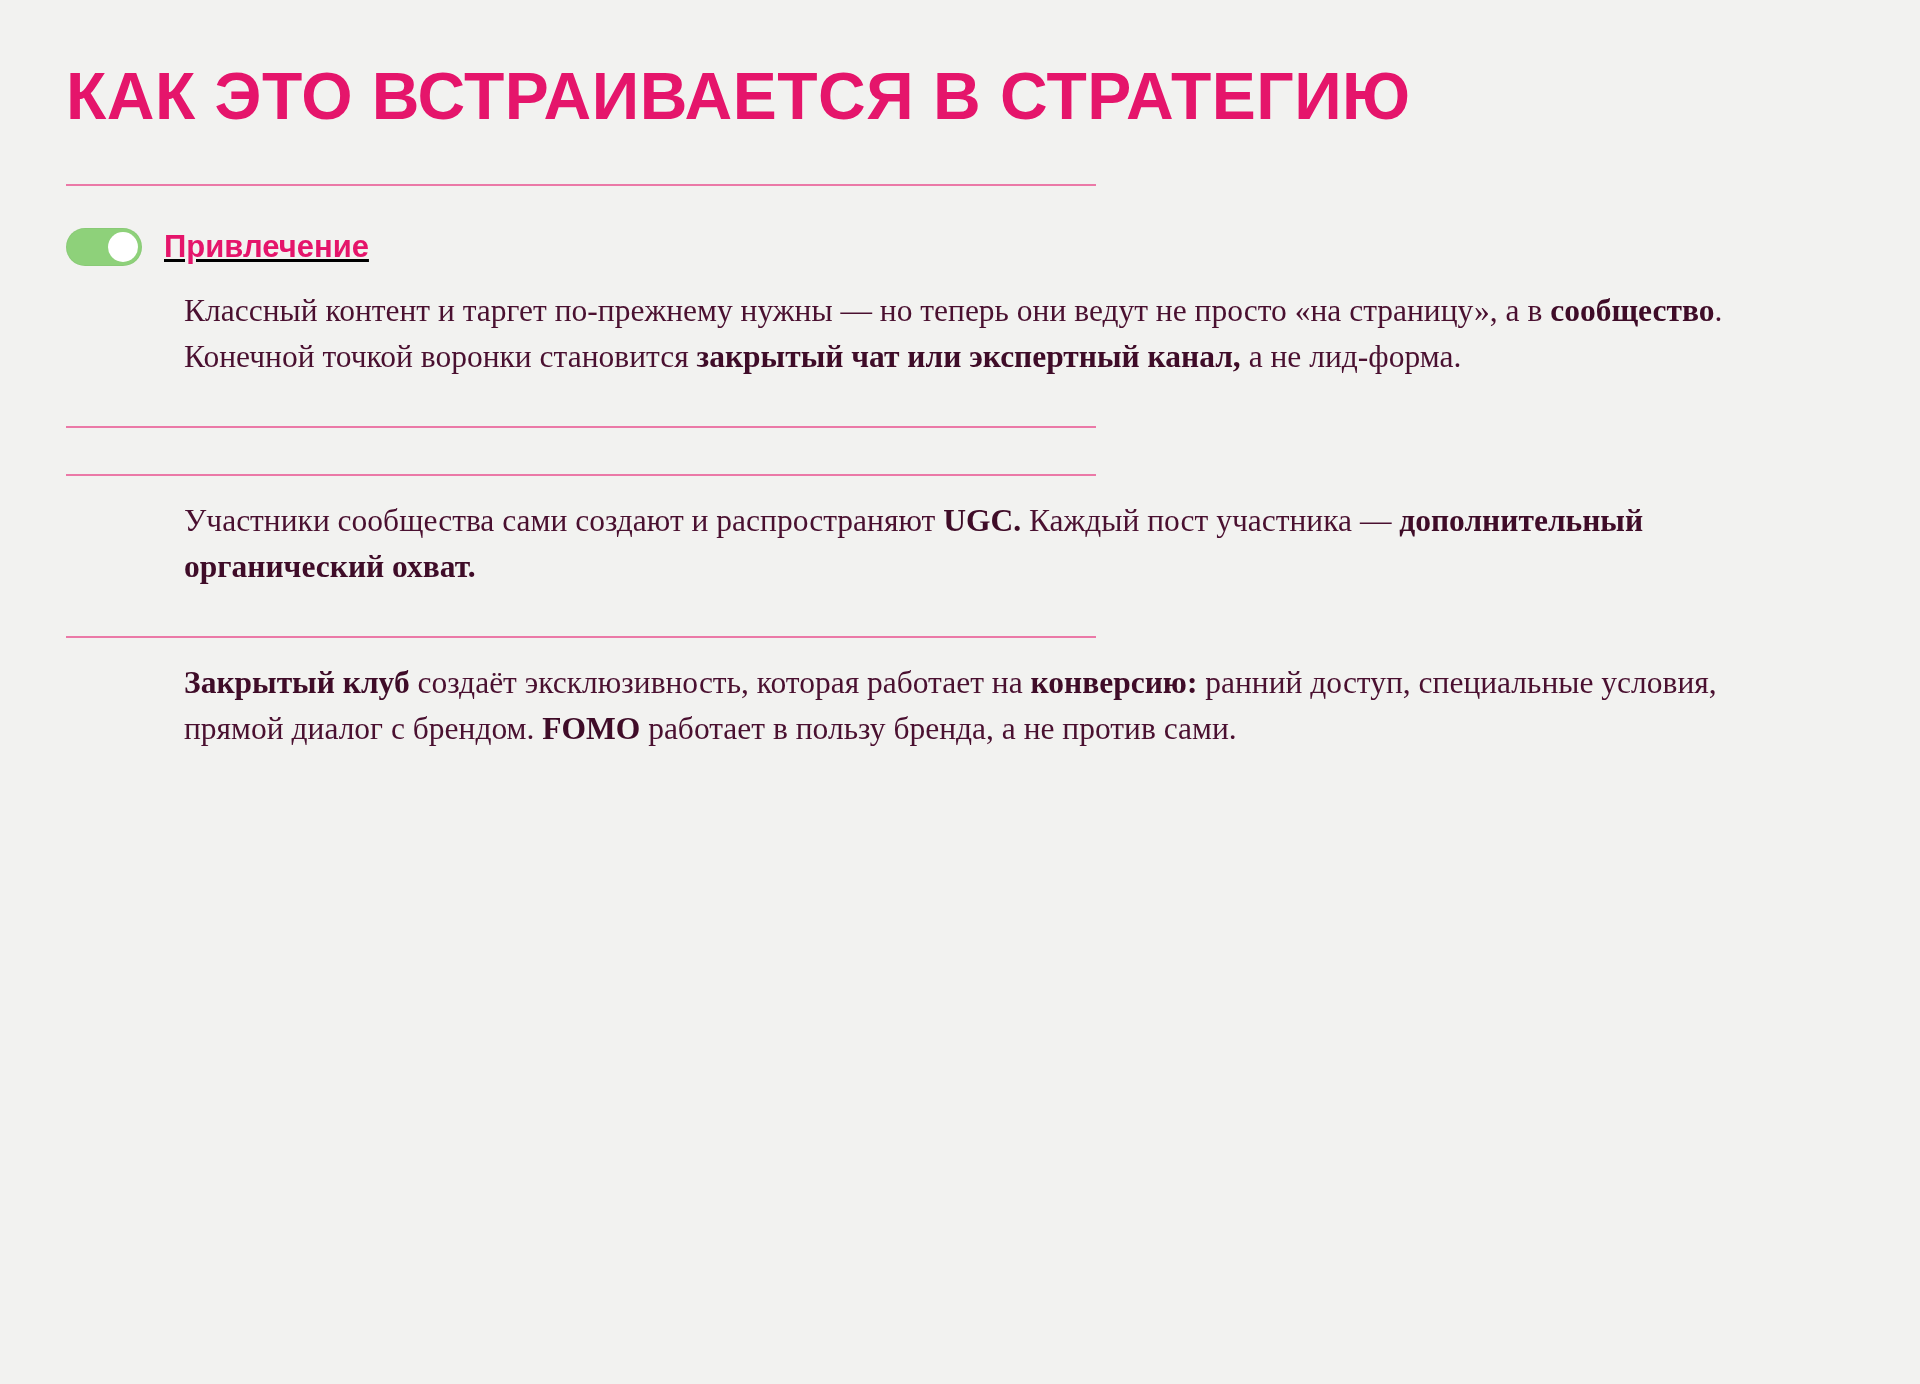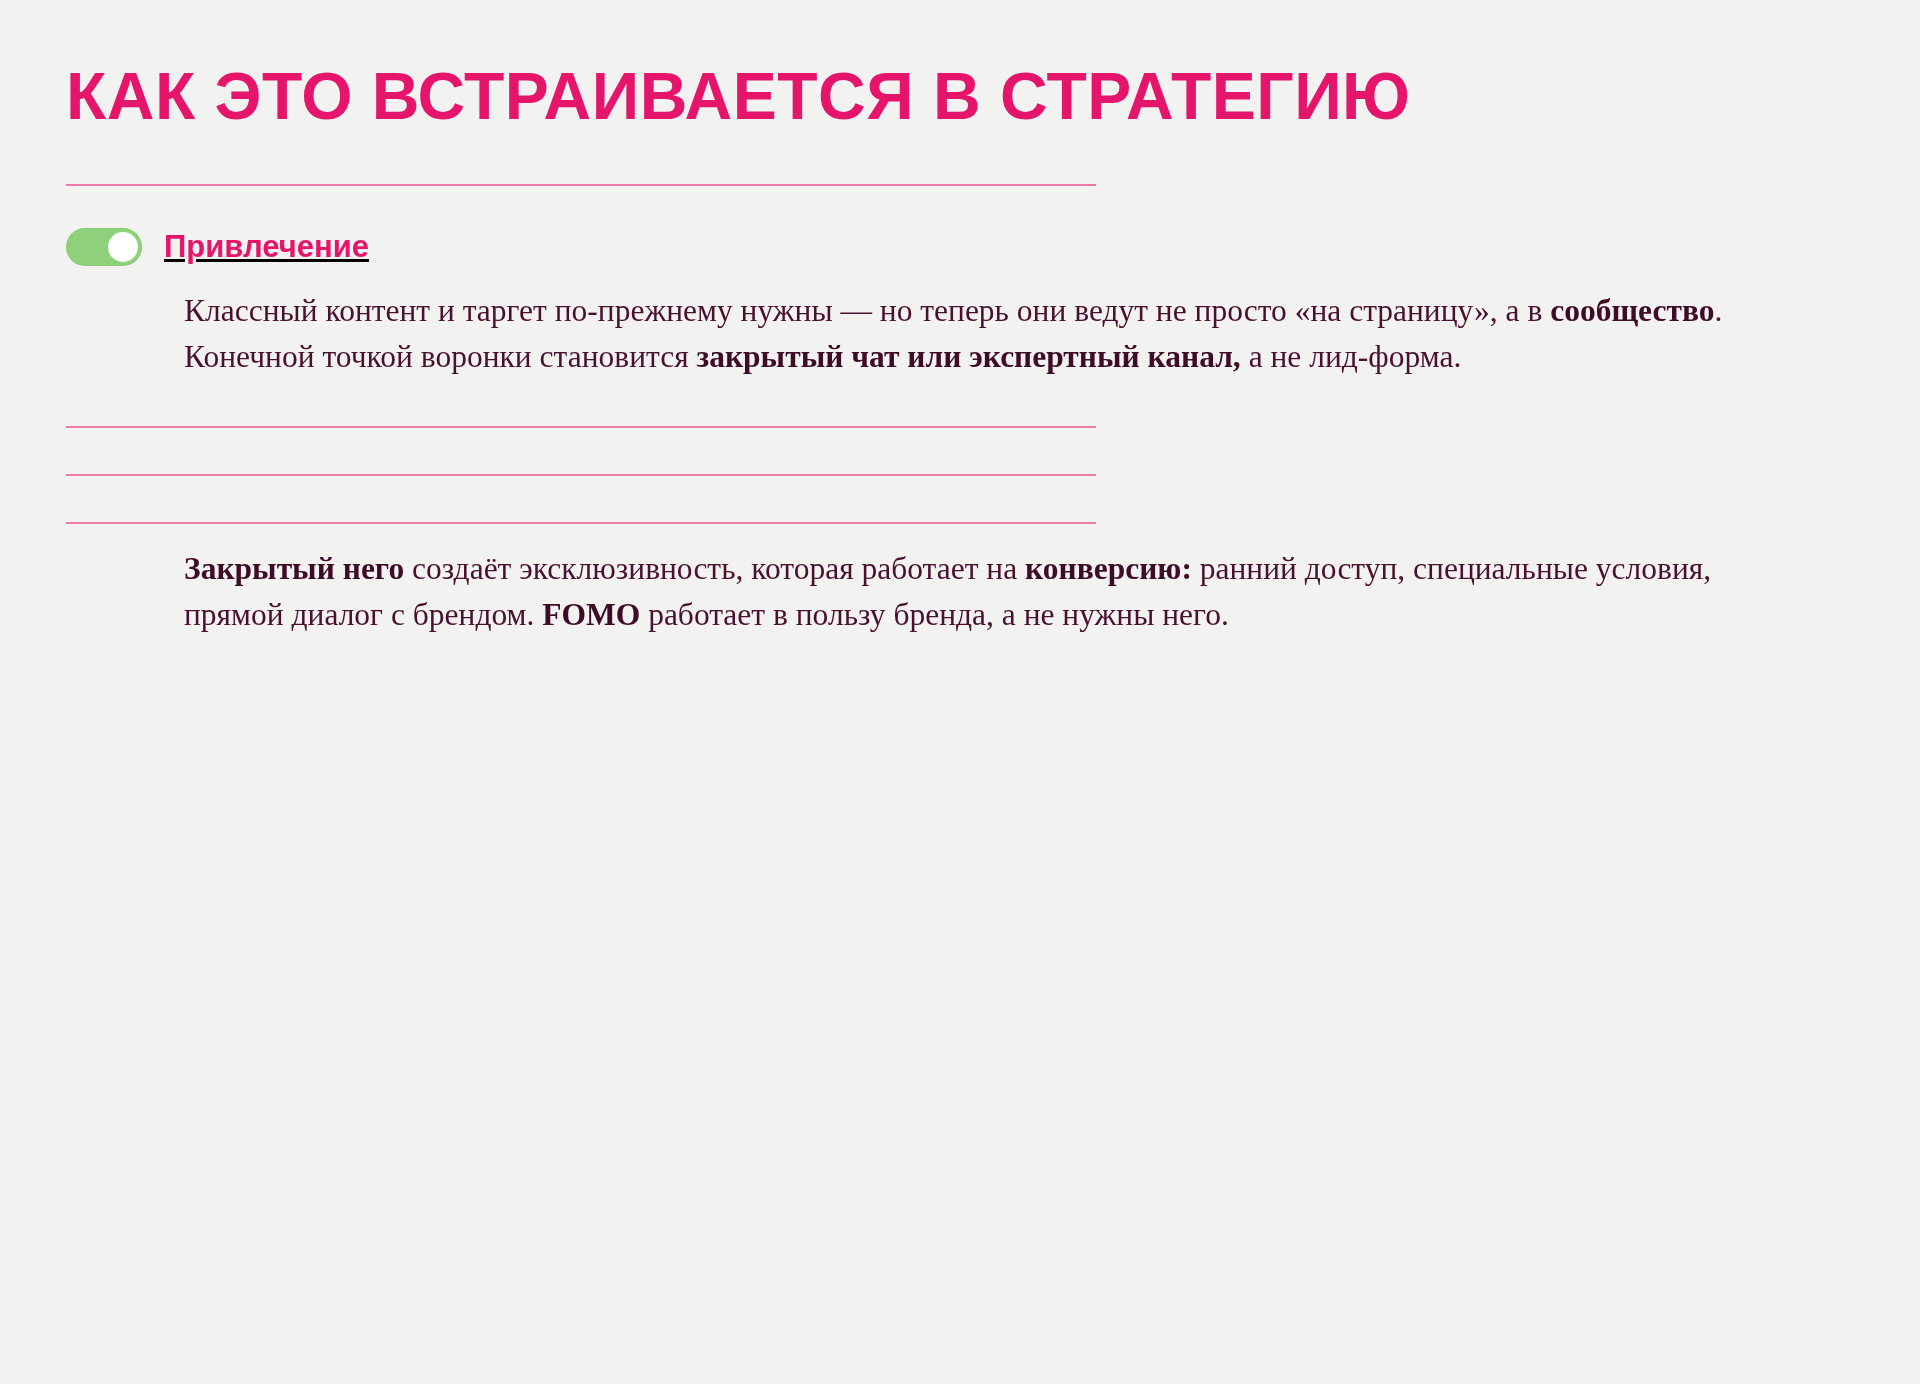--- a/index.html
+++ b/index.html
@@ -112,21 +112,22 @@
     </div>
     <div class="section-body"><span>Классный контент и таргет по-прежнему нужны — но теперь они ведут не просто «на страницу», а в </span><b>сообщество</b><span>. Конечной точкой воронки становится </span><b>закрытый чат или экспертный канал,</b><span> а не лид-форма.</span></div>
   </div>
 
   <div class="rule"></div>
 
 
   <div class="rule"></div>
 
   <div class="section s3">
+    <div class="section-body"><span>Участники сообщества сами создают и распространяют </span><b>UGC.</b><span> Каждый пост участника — </span><b>дополнительный органический охват.</b></div>
   </div>
 
   <div class="rule"></div>
 
   <div class="section s4">
-    <div class="section-body"><b>Закрытый него</b><span> создаёт эксклюзивность, которая работает на </span><b>конверсию:</b><span> ранний доступ, специальные условия, прямой диалог с брендом. </span><b>FOMO</b><span> работает в пользу бренда, а не нужны него.</span></div>
+    <div class="section-body"><b>Закрытый клуб</b><span> создаёт эксклюзивность, которая работает на </span><b>конверсию:</b><span> ранний доступ, специальные условия, прямой диалог с брендом. </span><b>FOMO</b><span> работает в пользу бренда, а не против сами.</span></div>
   </div>
 
 </div>
 
 </body></html>

